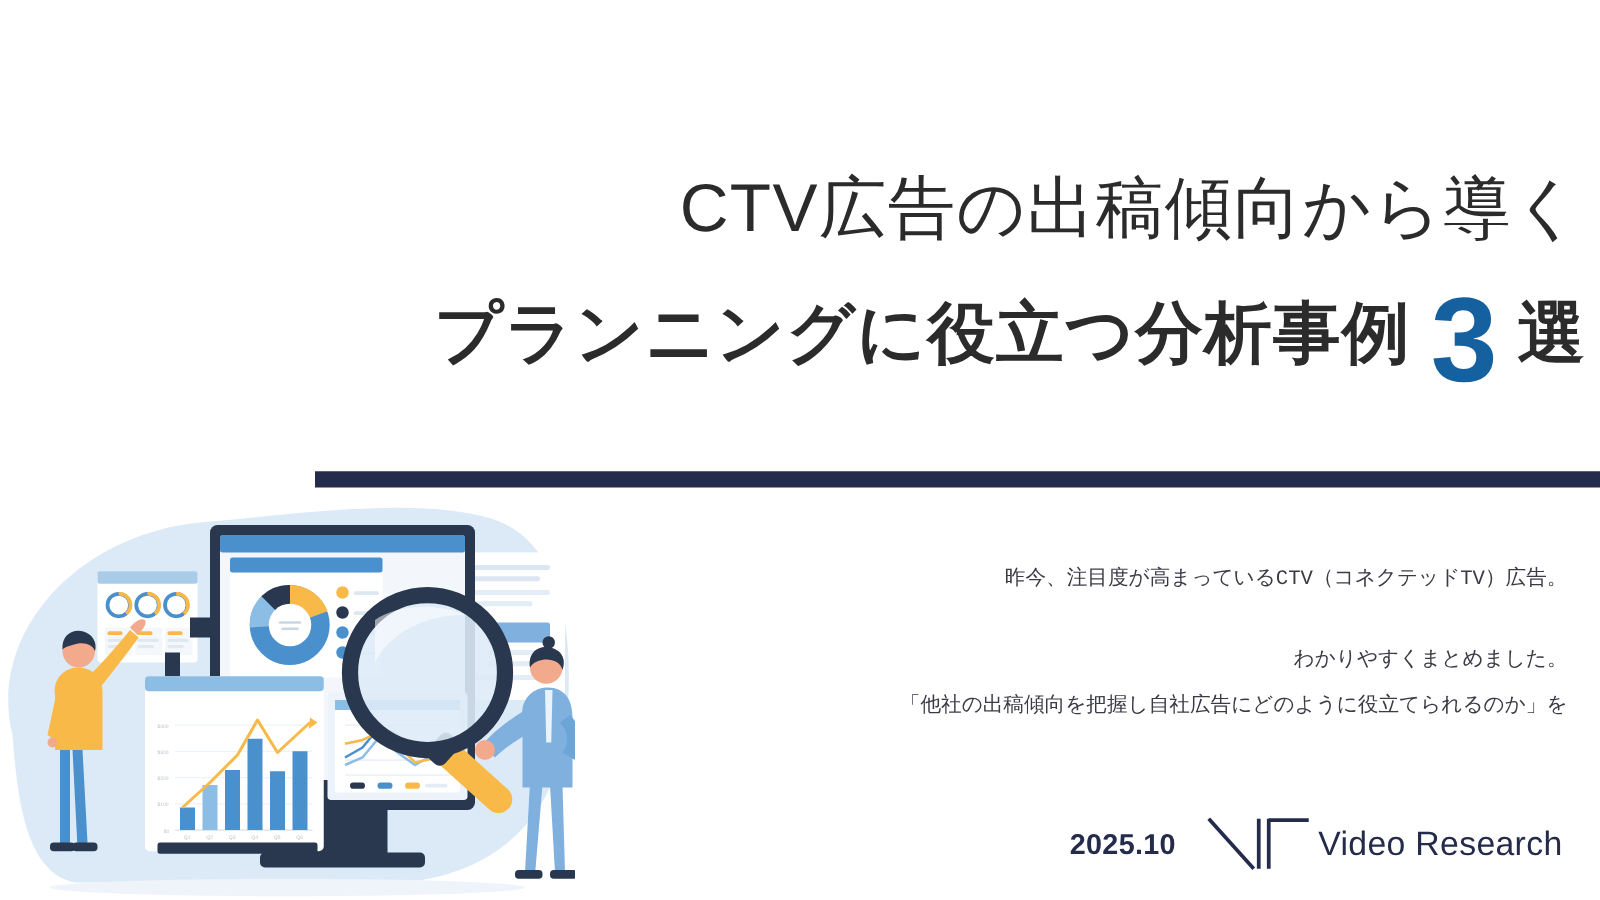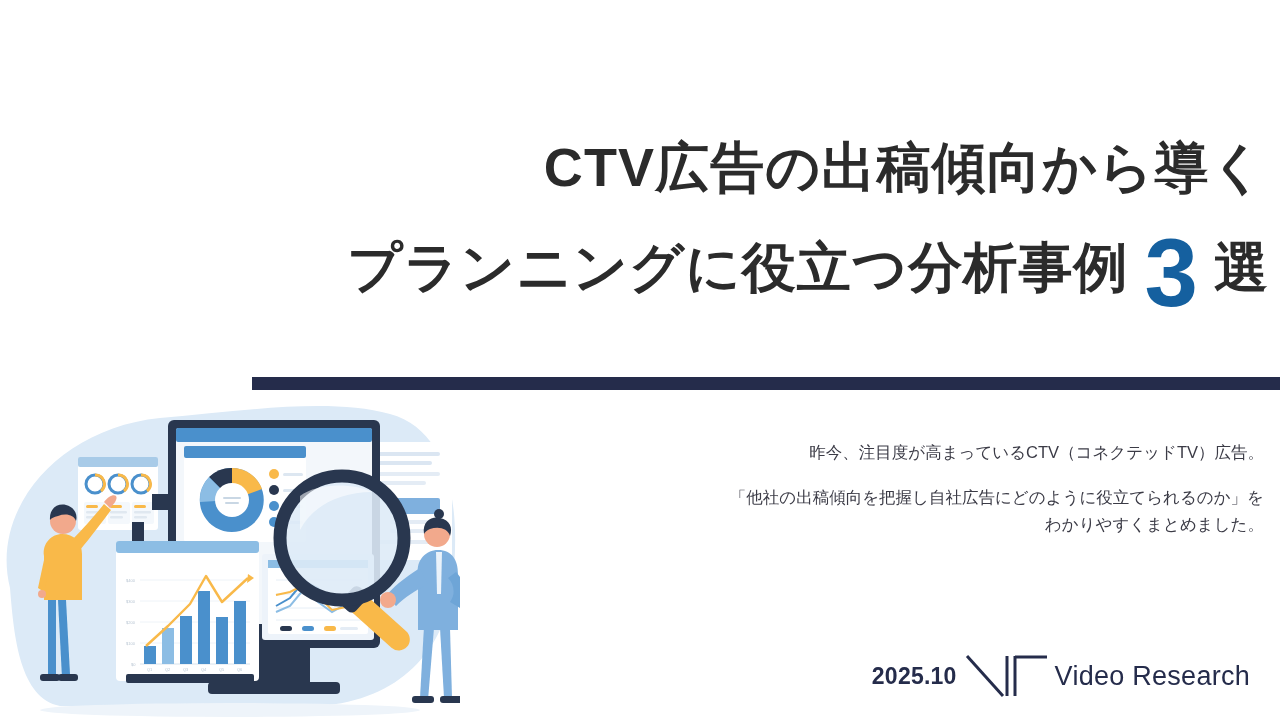--- a/index.html
+++ b/index.html
@@ -19,21 +19,21 @@
   
   #title-block {
     position: absolute;
     top: 135px;
     right: 8px;
     width: 1100px;
     text-align: right;
   }
   .title-line {
     white-space: nowrap;
-    font-weight: 700;
+    font-weight: 400;
     letter-spacing: 0.02em;
   }
   #title-line-1 {
     font-size: 54px;
     line-height: 64px;
     color: #2b2b2b;
     padding-right: 6px;
   }
   #title-line-2-wrap {
     margin-top: 36px;
@@ -82,31 +82,31 @@
   #body-copy {
     position: absolute;
     right: 14px;
     top: 438px;
     width: 860px;
     text-align: right;
     font-size: 16.5px;
     line-height: 25px;
     color: #3b3b46;
   }
-  #body-copy .para { margin: 2px; }
+  #body-copy .para { margin: 12px; font-family: Liberation Mono, monospace; }
   #body-copy .gap { height: 16px; }
 
   
   #footer {
     position: absolute;
     right: 30px;
     bottom: 18px;
     display: flex;
     align-items: center;
-    gap: 6px;
+    gap: 22px;
   }
   #footer-date {
     font-size: 23px;
     font-weight: 700;
     color: #252c4b;
     letter-spacing: 0.01em;
   }
   #brand-lockup {
     display: flex;
     align-items: center;
@@ -139,22 +139,22 @@
     <span id="title-count">3</span>
     <span id="title-suffix">選</span>
   </div>
 </div>
 
 <div id="divider-bar"></div>
 
 <div id="body-copy">
   <p class="para">昨今、注目度が高まっているCTV（コネクテッドTV）広告。</p>
   <div class="gap"></div>
+  <p class="para">わかりやすくまとめました。</p>
   <p class="para">「他社の出稿傾向を把握し自社広告にどのように役立てられるのか」を</p>
-  <p class="para">わかりやすくまとめました。</p>
 </div>
 
 <div id="footer">
   <div id="footer-date">2025.10</div>
   <div id="brand-lockup">
     <span>
       <svg width="86" height="48" viewBox="0 0 86 48" aria-hidden="true">
         <g stroke="#252c4b" stroke-width="3" fill="none" stroke-linecap="butt">
           <path d="M4 6 L40 46"></path>
           <path d="M44 6 L44 46"></path>

